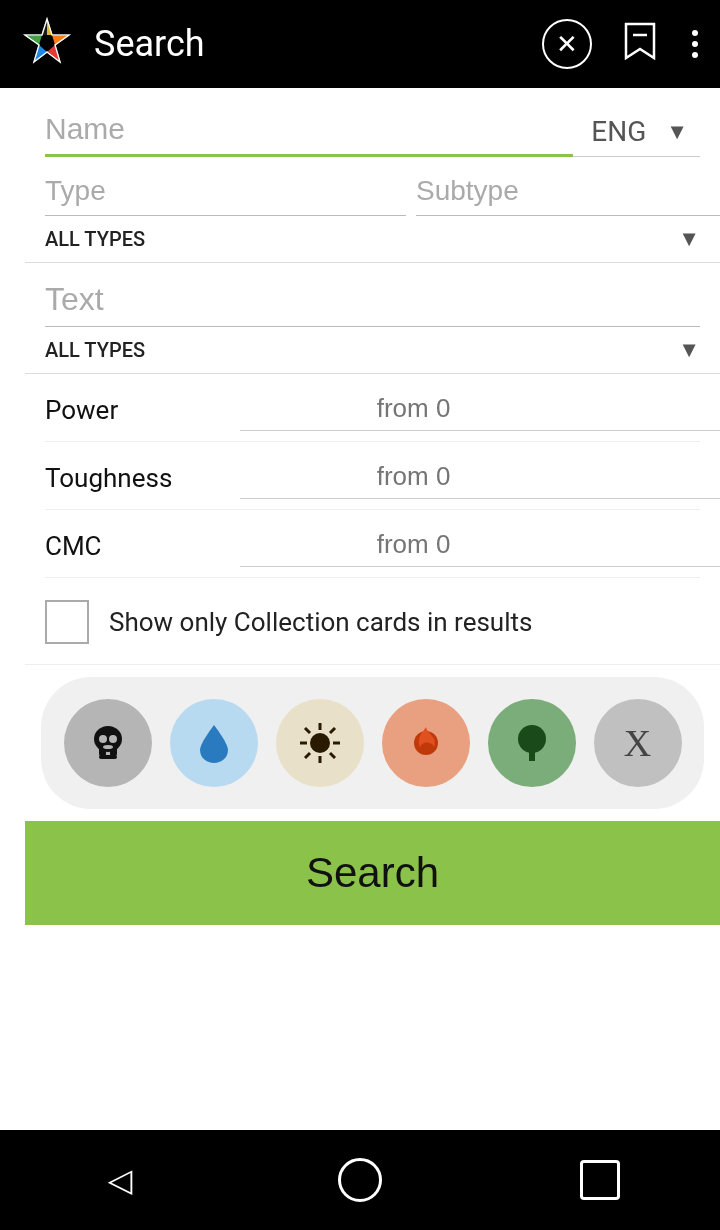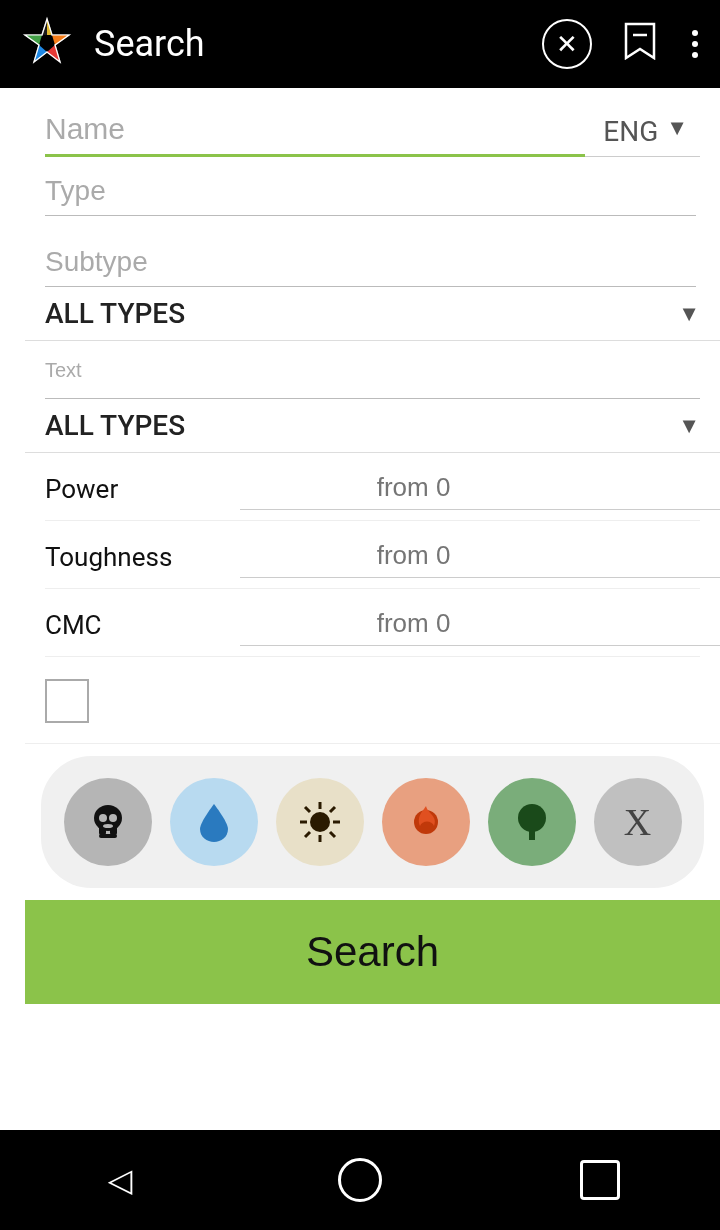--- a/index.html
+++ b/index.html
@@ -91,38 +91,38 @@
       border-bottom: 3px solid #8bc34a;
       font-size: 30px;
       color: #000;
       padding: 6px 0 8px 0;
       outline: none;
       background: transparent;
     }
     .name-input::placeholder { color: #aaa; }
     .lang-btn {
       display: flex;
+      align-items: center;
       padding: 6px 12px 8px 18px;
       border-bottom: 1.5px solid #ccc;
       font-size: 28px;
       color: #555;
       cursor: pointer;
-      gap: 8px;
+      gap: 20px;
     }
     .lang-chevron {
       font-size: 22px;
       color: #555;
     }
 
     
     .type-row {
       display: flex;
       padding: 12px 24px 0 20px;
-      gap: 24px;
-      flex-direction: column;
+      gap: 10px;
     }
     .type-input, .subtype-input {
       flex: 1;
       border: none;
       border-bottom: 1.5px solid #bbb;
       font-size: 28px;
       color: #aaa;
       padding: 6px 0 8px 0;
       outline: none;
       background: transparent;
@@ -132,40 +132,40 @@
     
     .dropdown-row {
       display: flex;
       align-items: center;
       justify-content: space-between;
       padding: 10px 20px 10px 20px;
       border-bottom: 1.5px solid #ddd;
       cursor: pointer;
     }
     .dropdown-row-label {
-      font-size: 28px;
+      font-size: 20px;
       color: #222;
       font-weight: 500;
     }
     .dropdown-chevron {
       font-size: 22px;
       color: #555;
     }
 
     
     .text-input-wrap {
       padding: 12px 20px 0 20px;
     }
     .text-input {
       width: 100%;
       border: none;
       border-bottom: 1.5px solid #bbb;
-      font-size: 20px;
+      font-size: 32px;
       color: #aaa;
-      padding: 6px 0 16px 0;
+      padding: 6px 0 8px 0;
       outline: none;
       background: transparent;
     }
     .text-input::placeholder { color: #aaa; }
 
     
     .allwords-row {
       border-bottom: 1.5px solid #ddd;
     }
 
@@ -389,20 +389,21 @@
       <input class="stat-from" type="text" placeholder="from 0" style="">
       <div class="stat-sep"></div>
       <input class="stat-to" type="text" placeholder="to ∞" style="">
     </div>
 
   </div>
 
   
   <div class="checkbox-row">
     <div class="checkbox-box"></div>
+    <span class="checkbox-label">Show only Collection cards in results</span>
   </div>
 
   
   <div class="color-row">
 
     <div class="color-icon color-black">
       <svg width="52" height="52" viewBox="0 0 52 52" xmlns="http://www.w3.org/2000/svg">
 
         <ellipse cx="26" cy="22" rx="14" ry="13" fill="#111"></ellipse>
         <rect x="17" y="30" width="7" height="9" rx="2" fill="#111"></rect>

